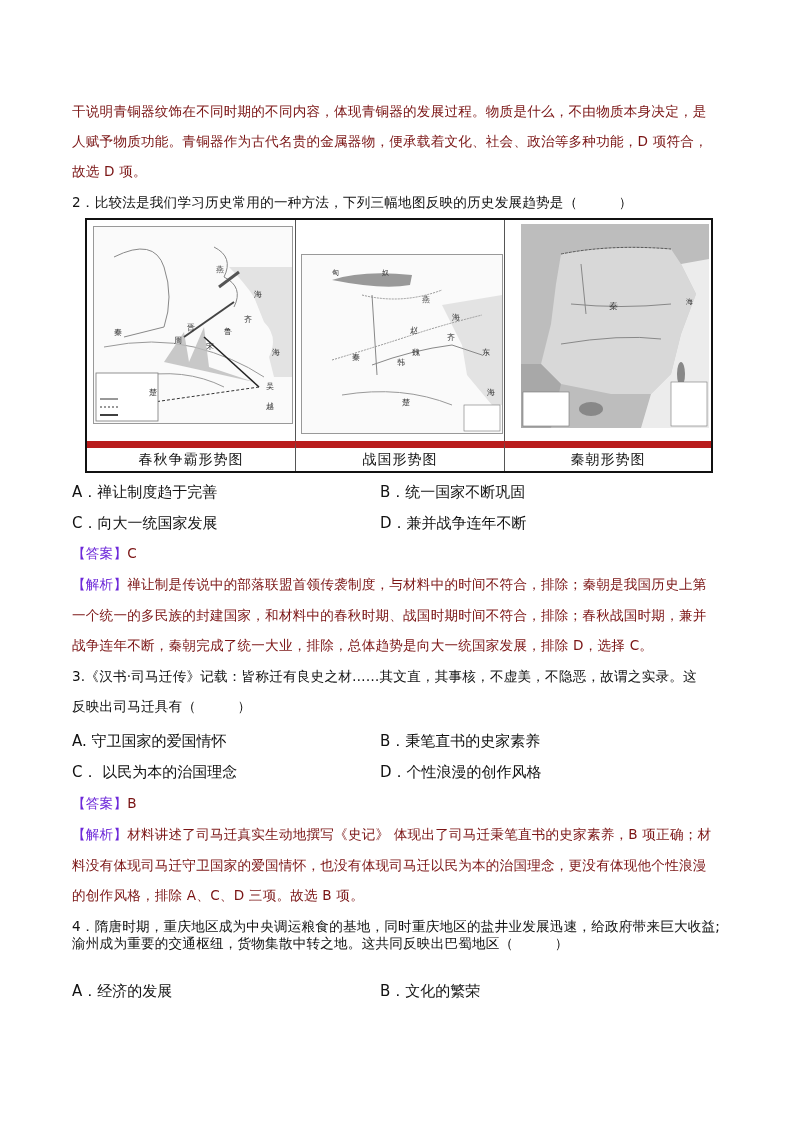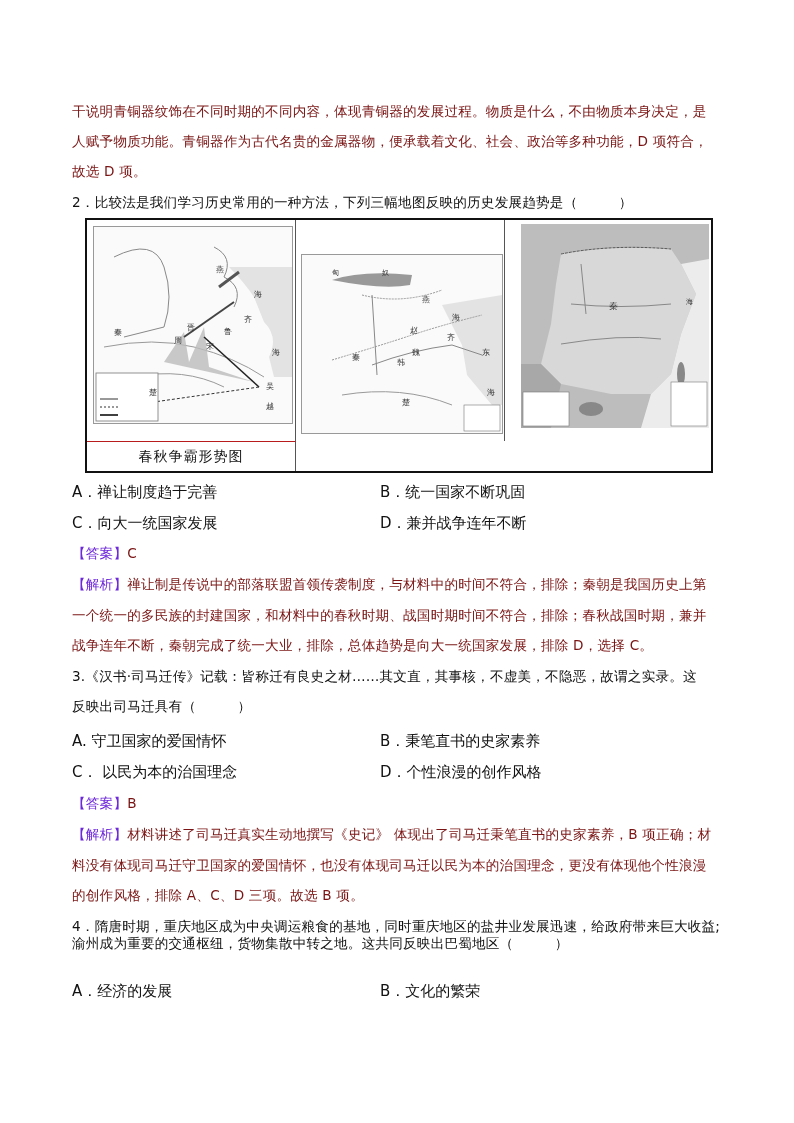--- a/index.html
+++ b/index.html
@@ -7,21 +7,21 @@
          font-family: "DejaVu Sans", "Liberation Sans", sans-serif; color: #111; }
   .line { position: absolute; left: 72px; font-size: 13.6px; line-height: 16px; white-space: nowrap; letter-spacing: 0.2px; }
   .red { color: #7a1414; }
   .tag { color: #6d28d9; }
   .opt { position: absolute; font-size: 15px; line-height: 16px; white-space: nowrap; }
   .maps-table { position: absolute; left: 85px; top: 218px; width: 628px; height: 255px;
                 border: 2px solid #111; box-sizing: border-box; display: grid;
                 grid-template-columns: 209px 209px 1fr; grid-template-rows: 1fr 30px; }
   .cell { border-right: 1px solid #555; position: relative; overflow: hidden; }
   .cell:nth-child(3), .cell:nth-child(6) { border-right: none; }
-  .cap { border-top: 1px solid #b91c1c; display: flex; align-items: center; justify-content: center;
+  .cap { border-top: 7px solid #b91c1c; display: flex; align-items: center; justify-content: center;
          font-size: 14px; letter-spacing: 1px; }
   .map { position: absolute; }
   .map-frame { border: 1px solid #999; background: #f7f7f7; }
   svg { display: block; }
 </style>
 </head>
 <body>
 
 <div class="line red" style="top:103px">干说明青铜器纹饰在不同时期的不同内容，体现青铜器的发展过程。物质是什么，不由物质本身决定，是</div>
 <div class="line red" style="top:133px">人赋予物质功能。青铜器作为古代名贵的金属器物，便承载着文化、社会、政治等多种功能，D 项符合，</div>
@@ -106,20 +106,22 @@
         <ellipse cx="160" cy="150" rx="4" ry="12" fill="#888"></ellipse>
         <rect x="2" y="168" width="46" height="34" fill="#fff" stroke="#777" stroke-width="0.6"></rect>
         <rect x="150" y="158" width="36" height="44" fill="#fff" stroke="#777" stroke-width="0.6"></rect>
         <text x="88" y="85" font-size="9" fill="#333">秦</text>
         <text x="165" y="80" font-size="7" fill="#333">海</text>
       </svg>
     </div>
   </div>
 
   <div class="cell cap">春秋争霸形势图</div>
+  <div class="cell cap">战国形势图</div>
+  <div class="cell cap">秦朝形势图</div>
 </div>
 
 <div class="opt" style="left:72px;top:484px">A．禅让制度趋于完善</div>
 <div class="opt" style="left:380px;top:484px">B．统一国家不断巩固</div>
 <div class="opt" style="left:72px;top:515px">C．向大一统国家发展</div>
 <div class="opt" style="left:380px;top:515px">D．兼并战争连年不断</div>
 
 <div class="line" style="top:545px">
   <span class="tag">【答案】</span><span class="red">C</span>
 </div>

